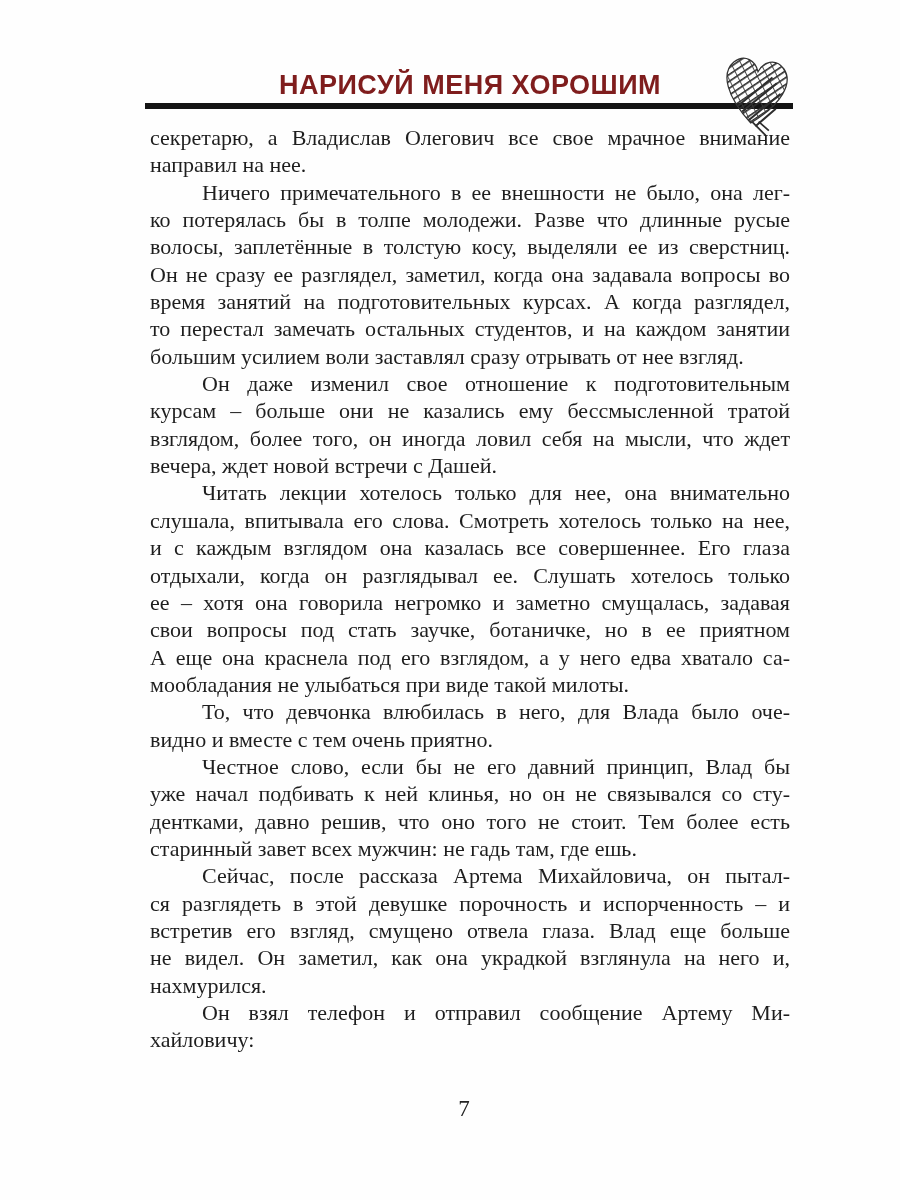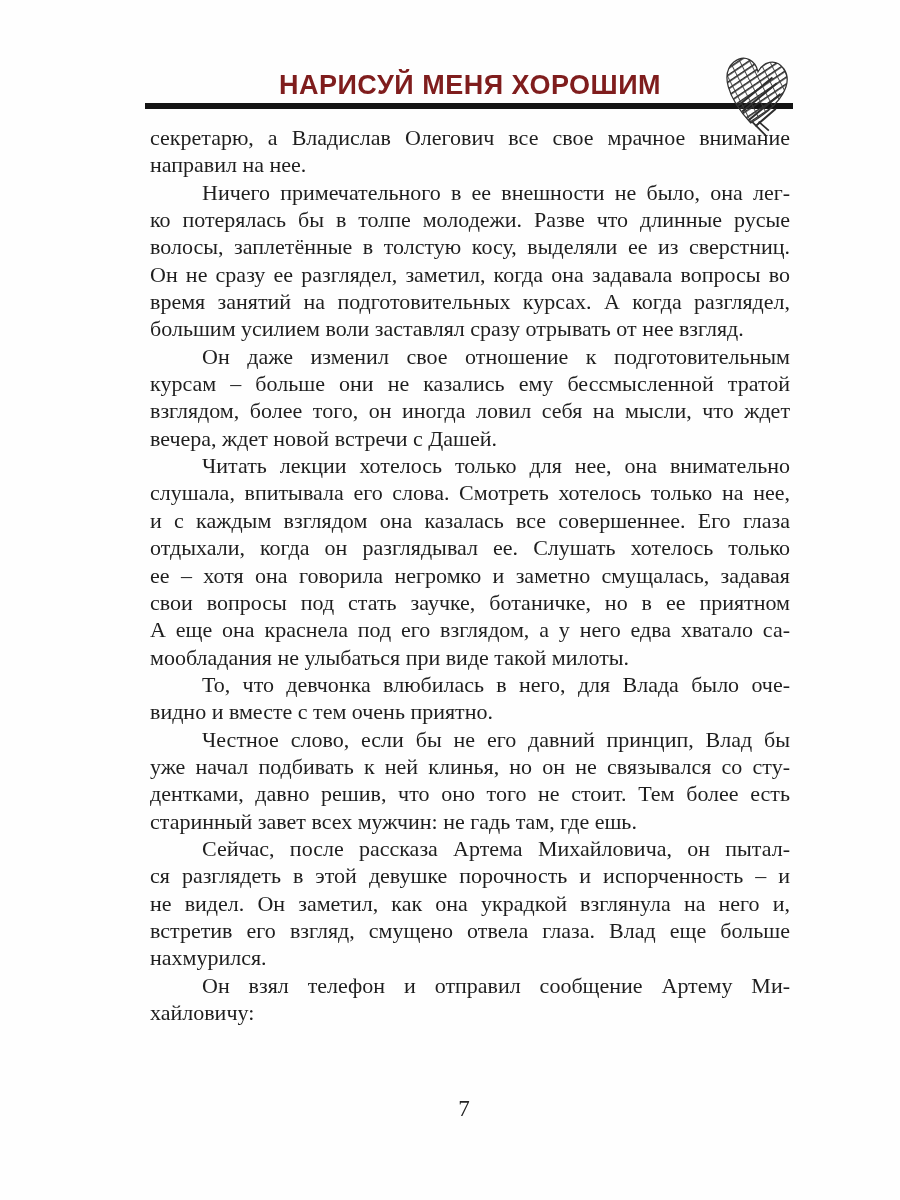--- a/index.html
+++ b/index.html
@@ -100,20 +100,21 @@
       <div class="para">
         <div class="line">секретарю, а Владислав Олегович все свое мрачное внимание</div>
         <div class="line last">направил на нее.</div>
       </div>
       <div class="para indent">
         <div class="line">Ничего примечательного в ее внешности не было, она лег-</div>
         <div class="line">ко потерялась бы в толпе молодежи. Разве что длинные русые</div>
         <div class="line">волосы, заплетённые в толстую косу, выделяли ее из сверстниц.</div>
         <div class="line">Он не сразу ее разглядел, заметил, когда она задавала вопросы во</div>
         <div class="line">время занятий на подготовительных курсах. А когда разглядел,</div>
+        <div class="line">то перестал замечать остальных студентов, и на каждом занятии</div>
         <div class="line last">большим усилием воли заставлял сразу отрывать от нее взгляд.</div>
       </div>
       <div class="para indent">
         <div class="line">Он даже изменил свое отношение к подготовительным</div>
         <div class="line">курсам – больше они не казались ему бессмысленной тратой</div>
         <div class="line">взглядом, более того, он иногда ловил себя на мысли, что ждет</div>
         <div class="line last">вечера, ждет новой встречи с Дашей.</div>
       </div>
       <div class="para indent">
         <div class="line">Читать лекции хотелось только для нее, она внимательно</div>
@@ -131,22 +132,22 @@
       </div>
       <div class="para indent">
         <div class="line">Честное слово, если бы не его давний принцип, Влад бы</div>
         <div class="line">уже начал подбивать к ней клинья, но он не связывался со сту-</div>
         <div class="line">дентками, давно решив, что оно того не стоит. Тем более есть</div>
         <div class="line last">старинный завет всех мужчин: не гадь там, где ешь.</div>
       </div>
       <div class="para indent">
         <div class="line">Сейчас, после рассказа Артема Михайловича, он пытал-</div>
         <div class="line">ся разглядеть в этой девушке порочность и испорченность – и</div>
+        <div class="line">встретив его взгляд, смущено отвела глаза. Влад еще больше</div>
         <div class="line">не видел. Он заметил, как она украдкой взглянула на него и,</div>
-        <div class="line">встретив его взгляд, смущено отвела глаза. Влад еще больше</div>
         <div class="line last">нахмурился.</div>
       </div>
       <div class="para indent">
         <div class="line">Он взял телефон и отправил сообщение Артему Ми-</div>
         <div class="line last">хайловичу:</div>
       </div>
     </div>
 
   <div class="page-number">7</div>
 

